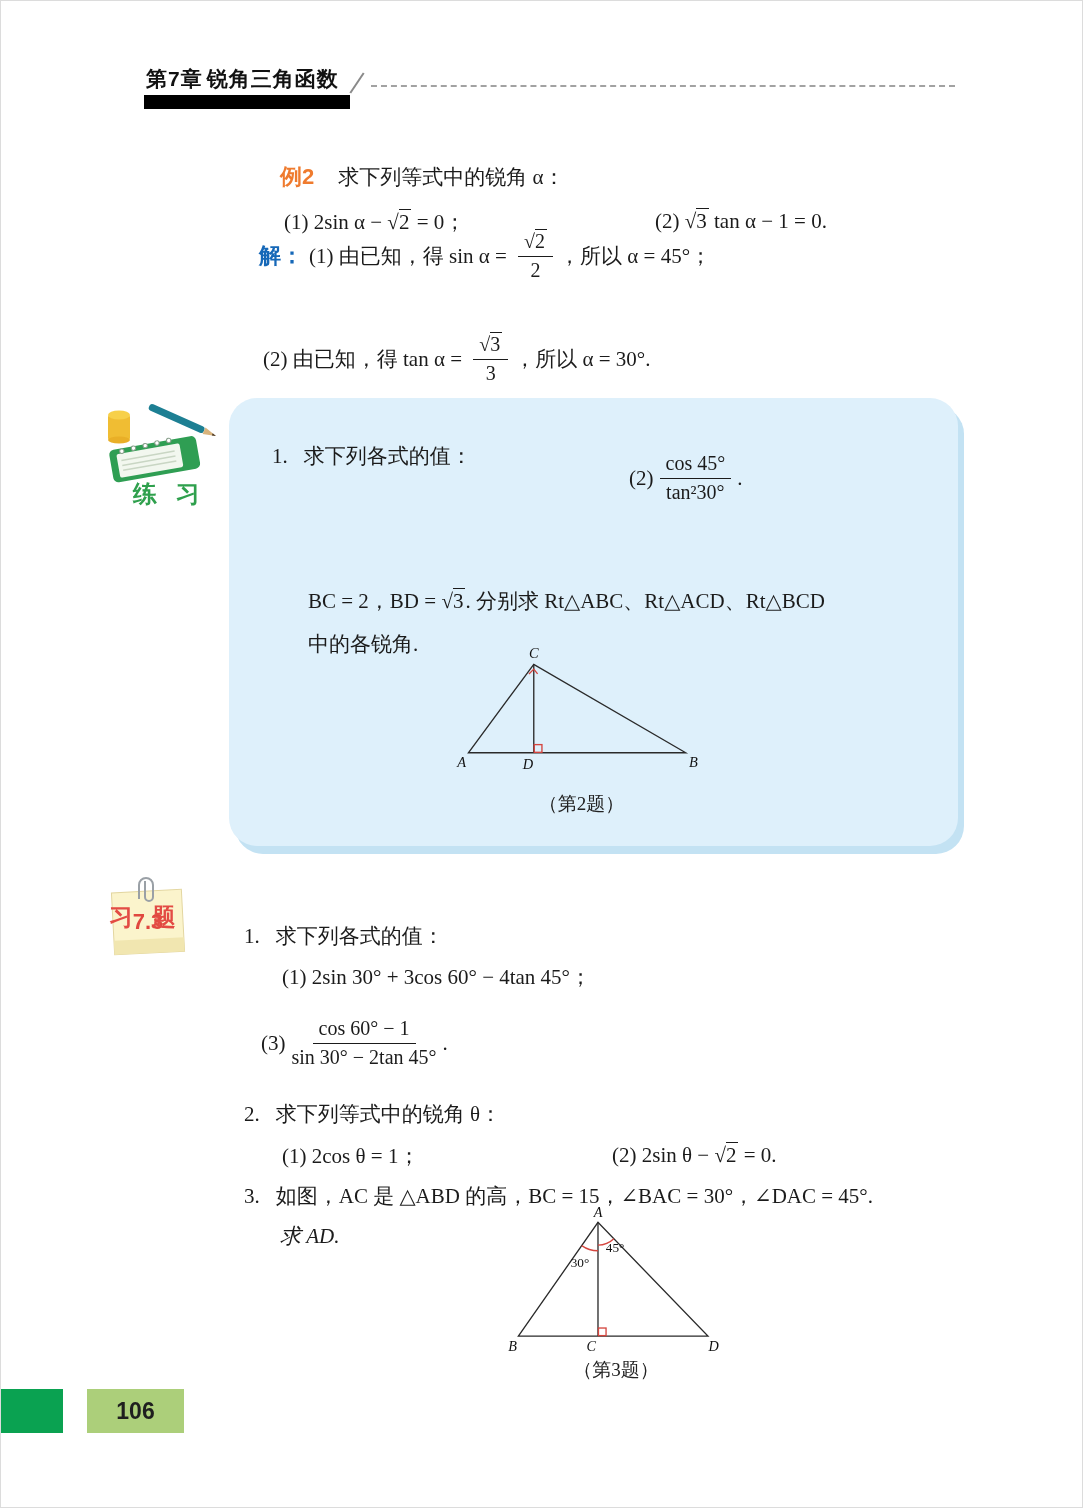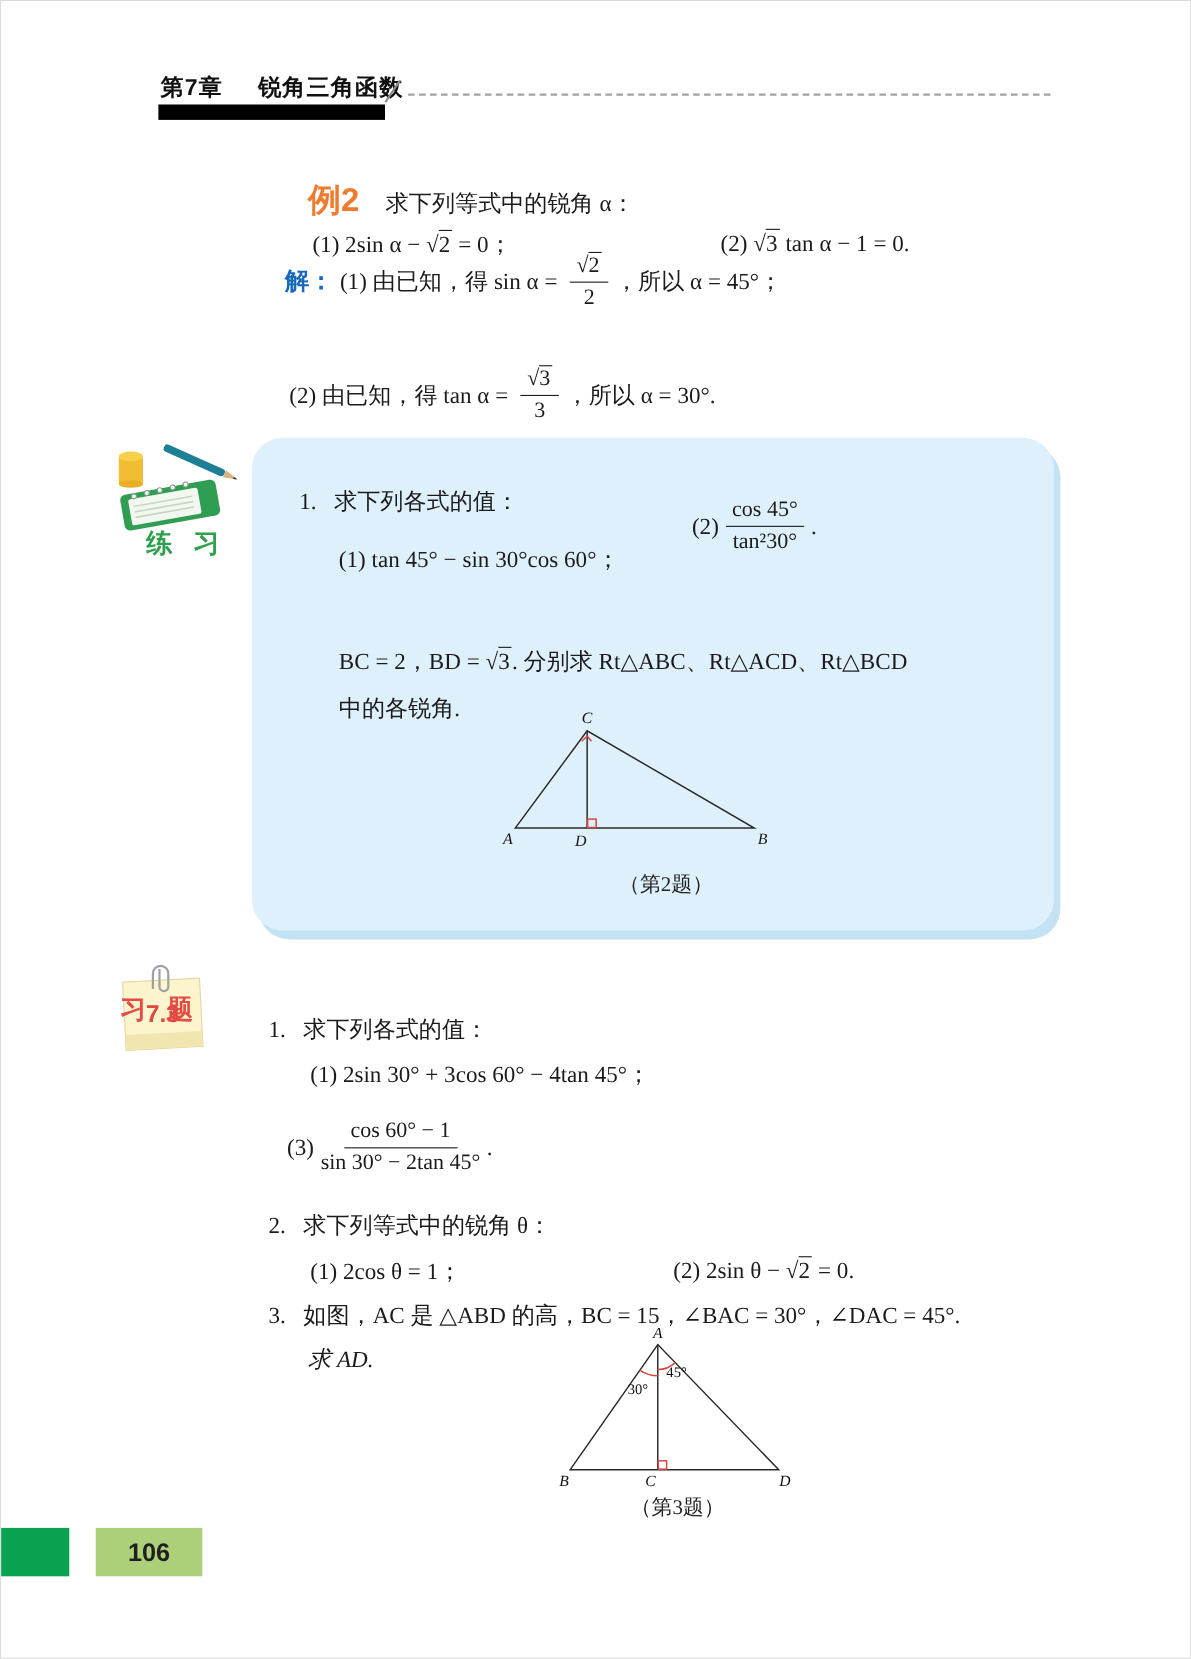--- a/index.html
+++ b/index.html
@@ -4,32 +4,32 @@
 <style>
   *{margin:0;padding:0;box-sizing:border-box;}
   body{background:#e9e9e9;font-family:"Liberation Serif","DejaVu Serif",serif;}
   .page{position:relative;width:1083px;height:1508px;margin:0 auto;background:#ffffff;
         color:#1b1b1b;overflow:hidden;border:1px solid #dcdcdc;}
   .abs{position:absolute;}
 
   
   .chapter{left:145px;top:64px;font-family:"Liberation Sans","DejaVu Sans",sans-serif;
            font-weight:bold;font-size:21px;letter-spacing:1px;color:#111;}
-  .chapter-name{margin-left:32px;}
+  .chapter-name{margin-left:4px;}
   .chapter-bar{left:143px;top:94px;width:206px;height:14px;background:#000;}
   .header-slash{left:355px;top:70px;width:2px;height:24px;background:#8a8a8a;transform:rotate(34deg);}
   .header-dash{left:370px;top:84px;width:584px;border-top:2px dashed #a2a2a2;height:0;}
 
   
   .mline{font-size:21px;white-space:pre;}
   .flexline{display:flex;align-items:center;white-space:pre;font-size:21px;}
   .qnum{margin-right:16px;}
 
   .ex-label{color:#ef7b2e;font-family:"Liberation Sans","DejaVu Sans",sans-serif;
-            font-weight:bold;font-size:30px;margin-right:24px;}
+            font-weight:bold;font-size:22px;margin-right:24px;}
   .sol-label{color:#1668b8;font-family:"Liberation Sans","DejaVu Sans",sans-serif;
              font-weight:bold;font-size:22px;margin-right:6px;}
 
   
   .sqrt{display:inline-block;white-space:nowrap;}
   .sqrt-sign{display:inline-block;line-height:1.05;}
   .sqrt-body{display:inline-block;line-height:1.05;border-top:1.6px solid #1b1b1b;padding:1px 2px 0 0;}
   .frac{display:inline-flex;flex-direction:column;align-items:center;text-align:center;
         vertical-align:middle;margin:0 6px;font-size:20px;line-height:1.18;}
   .frac-num{border-bottom:1.6px solid #1b1b1b;padding:0 6px 2px;display:flex;justify-content:center;align-items:flex-end;}
@@ -114,44 +114,41 @@
       <circle cx="57" cy="45.5" r="2.2" fill="#fff" stroke="#8aa08d"></circle>
       <circle cx="69" cy="45" r="2.2" fill="#fff" stroke="#8aa08d"></circle>
       <circle cx="81" cy="44.5" r="2.2" fill="#fff" stroke="#8aa08d"></circle>
     </g>
   </svg>
   <div class="abs practice-label">练 习</div>
 
   <div class="abs mline" style="left:250px;top:416px;">
     <span class="qnum">1.</span><span>求下列各式的值：</span>
   </div>
-  <div class="abs mline" style="left:286px;top:468px;">
-    <span>(1) tan 45° − sin 30°cos 60°；</span>
-  </div>
   <div class="abs flexline" style="left:628px;top:448px;height:58px;">
     <span>(2)</span><span class="frac"><span class="frac-num">cos 45°</span><span class="frac-den">tan²30°</span></span><span>.</span>
   </div>
   <div class="abs mline" style="left:286px;top:561px;">
     <span>BC = 2，BD = </span><span class="sqrt"><span class="sqrt-sign">√</span><span class="sqrt-body">3</span></span><span>. 分别求 Rt△ABC、Rt△ACD、Rt△BCD</span>
   </div>
   <div class="abs mline" style="left:286px;top:604px;">
     <span>中的各锐角.</span>
   </div>
 
   <svg class="abs fig1" viewBox="0 0 260 135">
     <polygon points="16,112 84,20 242,112" class="tri"></polygon>
     <line x1="84" y1="20" x2="84" y2="112" class="tri"></line>
     <rect x="84.5" y="103.5" width="8" height="8" class="mark"></rect>
     <polyline points="79,30 84,25 88,30" class="mark"></polyline>
     <text x="84" y="13" class="vlabel">C</text>
     <text x="9" y="127" class="vlabel">A</text>
     <text x="78" y="129" class="vlabel">D</text>
     <text x="250" y="127" class="vlabel">B</text>
   </svg>
-  <div class="abs caption" style="left:240px;top:790px;width:729px;">（第2题）</div>
+  <div class="abs caption" style="left:216px;top:790px;width:729px;">（第2题）</div>
 
   <svg class="abs" style="left:98px;top:876px;width:100px;height:84px;" viewBox="0 0 100 84">
     <g transform="rotate(-3 50 45)">
       <rect x="14" y="14" width="70" height="62" fill="#fbf4cc" stroke="#e3d6a0" stroke-width="1"></rect>
       <rect x="14" y="62" width="70" height="14" fill="#f1e6b0"></rect>
     </g>
     <path d="M46 4 v16 a4 4 0 0 0 8 0 V8 a7 7 0 0 0 -14 0 v14" fill="none" stroke="#9aa0a6" stroke-width="2"></path>
     <text x="49" y="52" text-anchor="middle" font-size="22" font-weight="bold" fill="#e0483f" font-family="Liberation Sans, sans-serif">7.3</text>
   </svg>
   <div class="abs exercise-label">习 题</div>

